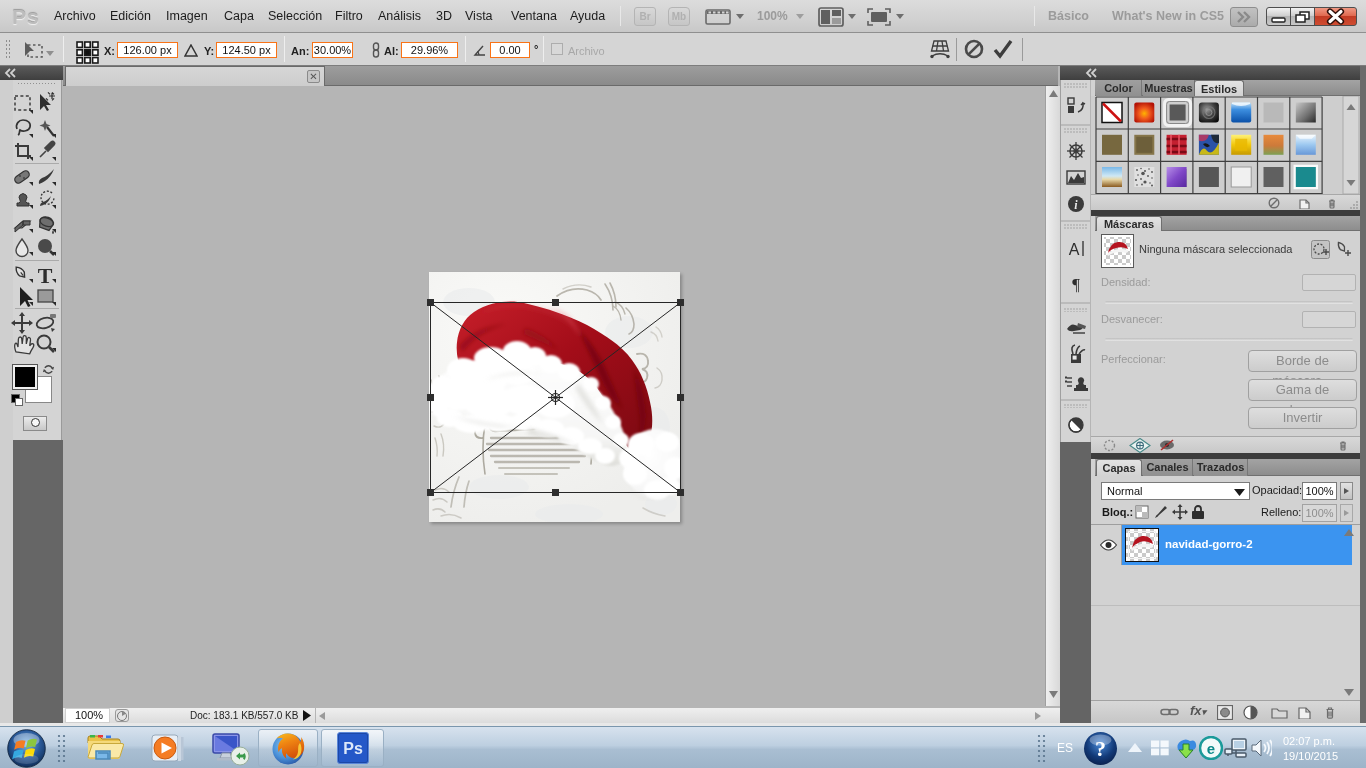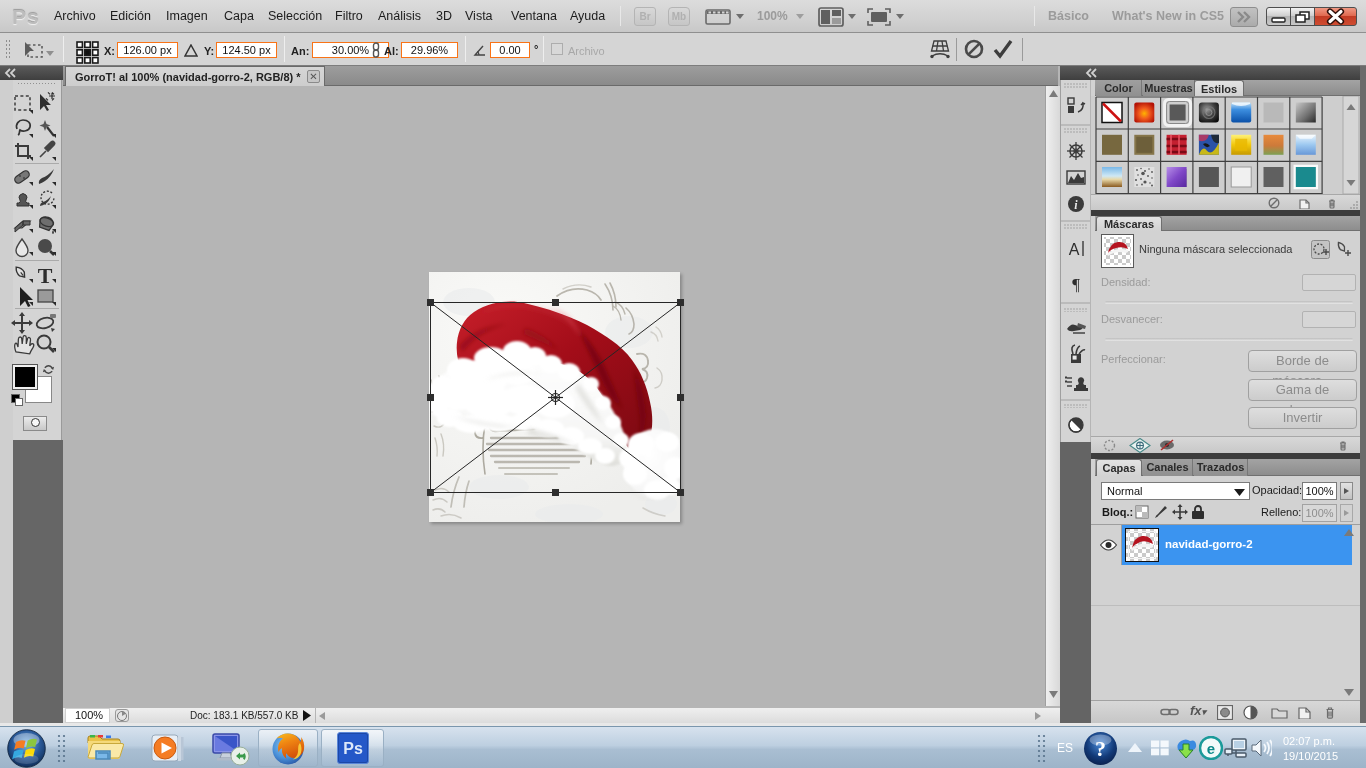--- a/index.html
+++ b/index.html
@@ -147,21 +147,21 @@
  </svg>
  <div class="ab olab" style="left:104px">X:</div>
  <div class="ab obox" style="left:117px;width:61px">126.00 px</div>
  <svg class="ab" style="left:184px;top:11px" width="14" height="13" viewBox="0 0 14 13">
         <path d="M7,1 L13,12 L1,12 Z" fill="none" stroke="#333" stroke-width="1.5"></path>
       </svg>
  <div class="ab olab" style="left:204px">Y:</div>
  <div class="ab obox" style="left:216px;width:61px">124.50 px</div>
  <div class="ab osep" style="left:284px"></div>
  <div class="ab olab" style="left:291px">An:</div>
- <div class="ab obox" style="left:312px;width:77px">30.00%</div>
+ <div class="ab obox" style="left:312px;width:41px">30.00%</div>
  <svg class="ab" style="left:371px;top:9px" width="10" height="16" viewBox="0 0 10 16">
         <g fill="none" stroke="#555" stroke-width="1.4">
           <rect x="2.5" y="1" width="5" height="7" rx="2.5"></rect>
           <rect x="2.5" y="8" width="5" height="7" rx="2.5"></rect>
         </g>
       </svg>
  <div class="ab olab" style="left:384px">Al:</div>
  <div class="ab obox" style="left:401px;width:57px">29.96%</div>
  <div class="ab osep" style="left:465px"></div>
  <svg class="ab" style="left:472px;top:12px" width="15" height="11" viewBox="0 0 15 11">
@@ -188,21 +188,20 @@
         <line x1="4.8" y1="15.2" x2="15.2" y2="4.8" stroke="#4a4a4a" stroke-width="2.6"></line>
       </svg>
  <svg class="ab" style="left:992px;top:5px" width="22" height="22" viewBox="0 0 22 22">
         <path d="M3,12 L8,18 L19,3" fill="none" stroke="#3d3d3d" stroke-width="3.4"></path>
       </svg>
  <div class="ab" style="left:1022px;top:5px;width:1px;height:23px;background:#9a9a9a"></div>
 </div>
 <div class="ab" id="leftcol"></div>
 <div class="ab" id="tabbar"></div>
 <div class="ab" id="doctab">
-      <span style="position:absolute;left:9px;top:0">GorroT! al 100% (navidad-gorro-2, RGB/8) *</span>
   <span style="position:absolute;left:241px;top:3px;width:13px;height:13px;border:1px solid #8a8a8a;border-radius:2px;background:#c6c6c6;color:#555;font-size:10px;line-height:12px;text-align:center;font-weight:normal">✕</span>
 </div>
 <div class="ab" id="toolhead"><svg width="30" height="14" style="margin-left:3px">
         <path d="M7,3 L3,7 L7,11 M12,3 L8,7 L12,11" stroke="#cfcfcf" stroke-width="1.8" fill="none"></path>
       </svg></div>
 <div class="ab" id="toolbox">
  <div class="ab" style="left:4px;top:2px;width:40px;height:4px;background-image:radial-gradient(circle,#909090 0.8px,transparent 1px);background-size:3px 3px"></div>
 
  <svg class="ab" style="left:-4px;top:0" width="48" height="352" viewBox="0 0 48 352">
   <g id="tools">

